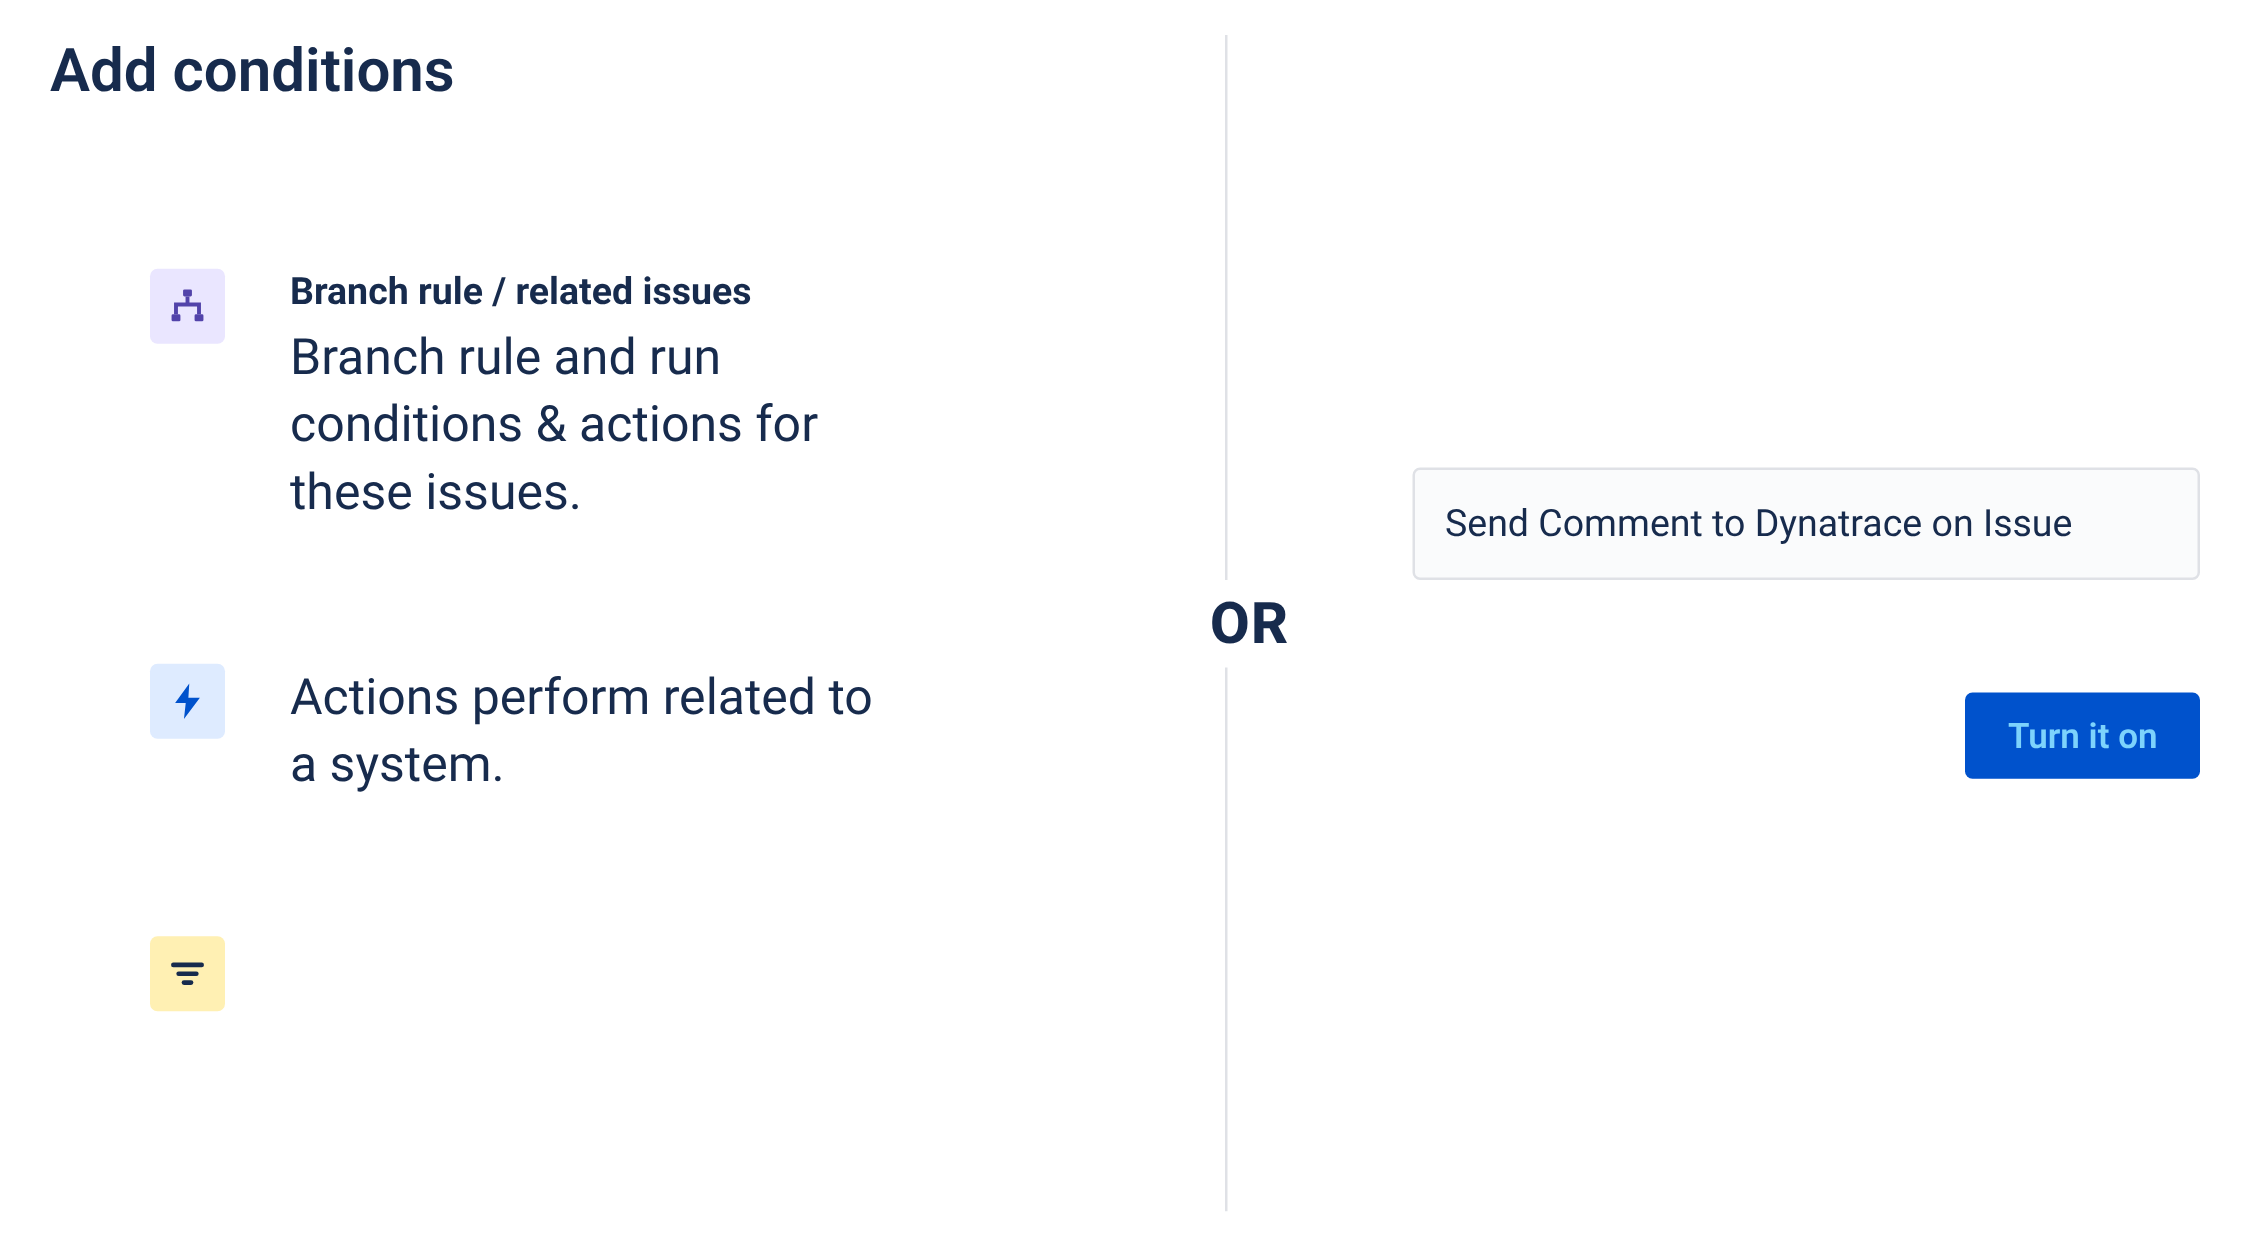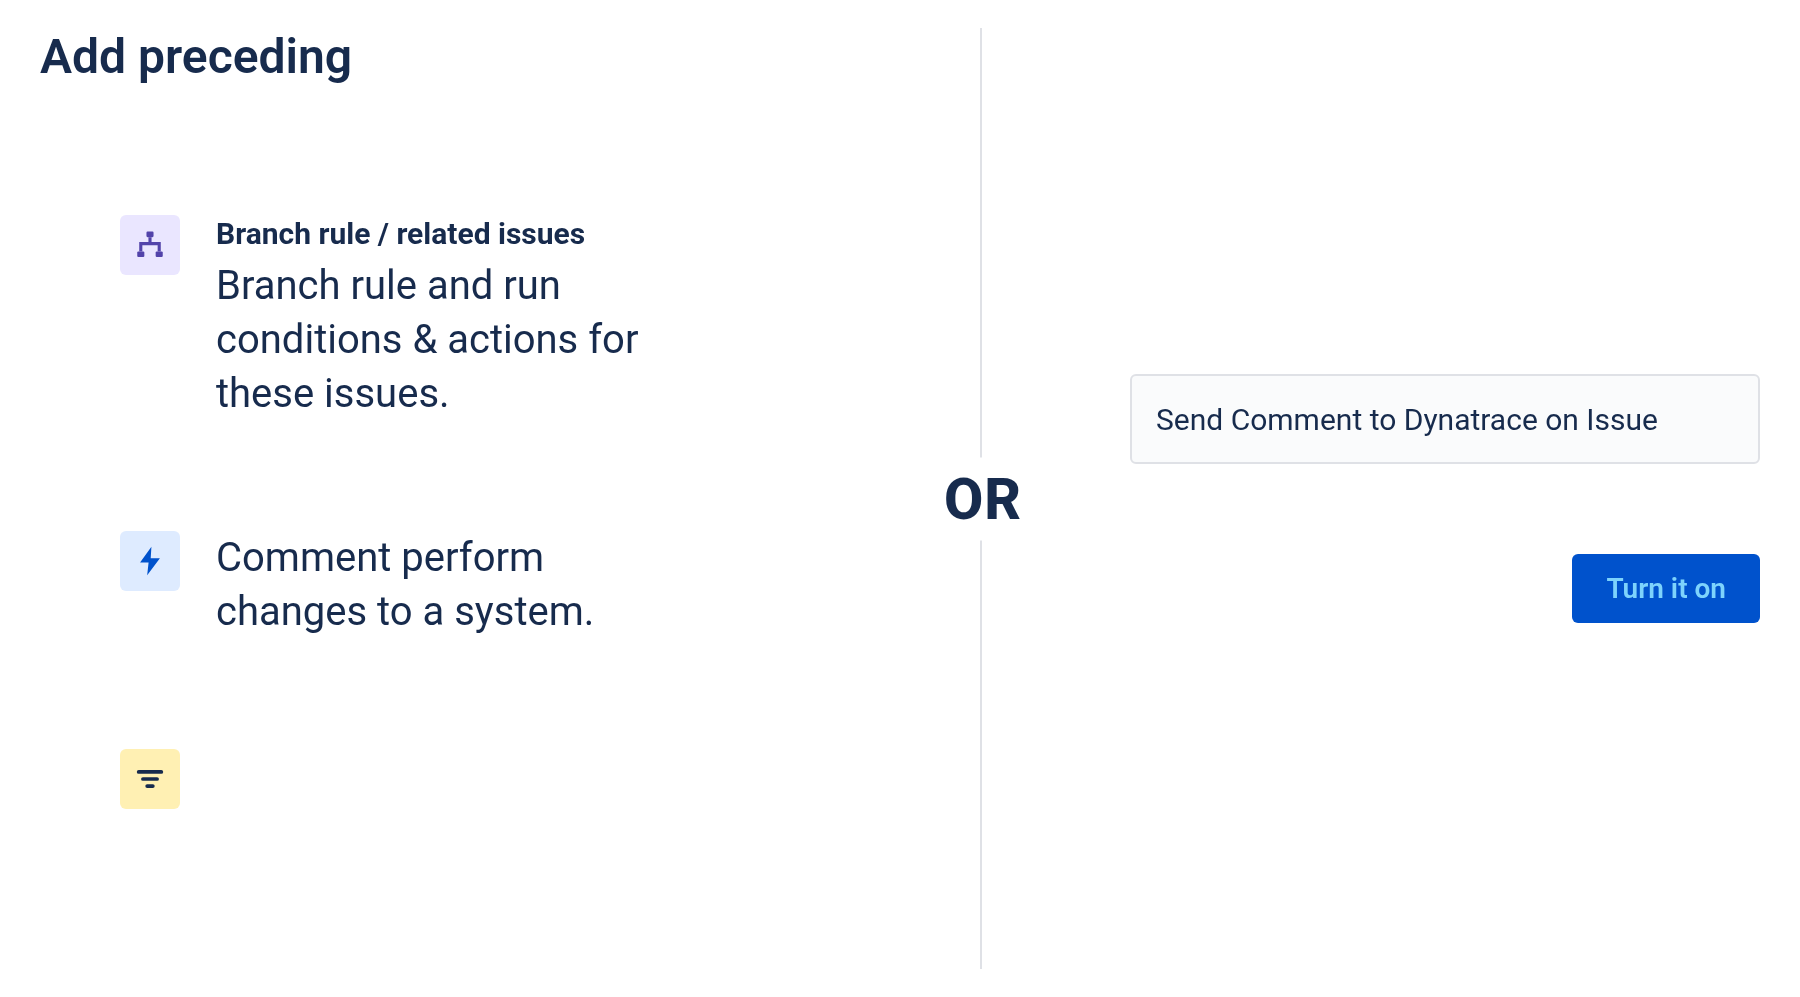--- a/index.html
+++ b/index.html
@@ -31,44 +31,45 @@
       flex: 1;
       padding-left: 130px;
       position: relative;
       display: flex;
       flex-direction: column;
       justify-content: center;
       align-items: flex-end;
     }
     .or-label {
       position: absolute;
-      left: 904px;
+      left: 928px;
       top: 50%;
       transform: translateY(-50%);
       background: #fff;
       padding: 8px 0;
-      font-size: 57px;
+      font-size: 46px;
       font-weight: 800;
       color: #172B4D;
       letter-spacing: 1px;
     }
     .page-title {
       font-size: 48px;
       font-weight: 600;
       color: #172B4D;
       margin-bottom: 130px;
     }
     .option-list {
       padding-left: 80px;
     }
     .option {
       display: flex;
       align-items: flex-start;
       margin-bottom: 110px;
       cursor: pointer;
+      gap: 16px;
     }
     .option-icon {
       width: 60px;
       height: 60px;
       border-radius: 6px;
       display: flex;
       align-items: center;
       justify-content: center;
       margin-right: 36px;
       flex-shrink: 0;
@@ -115,21 +116,21 @@
       cursor: pointer;
       font-family: inherit;
     }
   </style>
 </head>
 <body>
 
 <div class="layout">
 
   <div class="left-pane">
-    <h1 class="page-title">Add preceding</h1>
+    <h1 class="page-title">Add conditions</h1>
 
     <div class="option-list">
 
       <div class="option">
         <div class="option-icon icon-purple">
           <svg viewBox="0 0 24 24" fill="none" stroke="#5243AA" stroke-width="2.2">
             <rect x="9.5" y="2.5" width="5" height="4" rx="0.8" fill="#5243AA" stroke="none"></rect>
             <rect x="3" y="16.5" width="5" height="4" rx="0.8" fill="#5243AA" stroke="none"></rect>
             <rect x="16" y="16.5" width="5" height="4" rx="0.8" fill="#5243AA" stroke="none"></rect>
             <path d="M12 6.5 V11 M12 11 H5.5 V16.5 M12 11 H18.5 V16.5"></path>
@@ -141,21 +142,21 @@
         </div>
       </div>
 
       <div class="option">
         <div class="option-icon icon-blue">
           <svg viewBox="0 0 24 24">
             <path d="M13 2 L5 13 H11 L10 22 L19 10 H12.5 Z" fill="#0052CC"></path>
           </svg>
         </div>
         <div class="option-text">
-          <div class="option-desc">Comment perform changes to a system.</div>
+          <div class="option-desc">Actions perform related to a system.</div>
         </div>
       </div>
 
       <div class="option">
         <div class="option-icon icon-yellow">
           <svg viewBox="0 0 24 24" stroke="#172B4D" stroke-width="2.6" stroke-linecap="round">
             <line x1="4" y1="7" x2="20" y2="7"></line>
             <line x1="7" y1="12" x2="17" y2="12"></line>
             <line x1="10" y1="17" x2="14" y2="17"></line>
           </svg>

